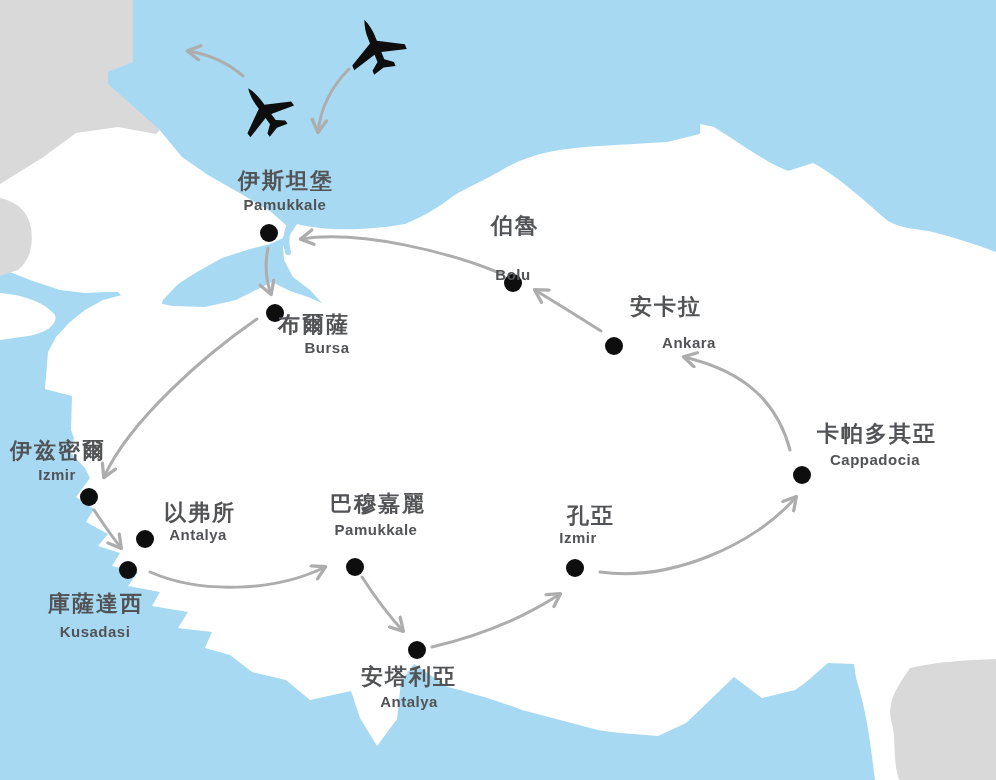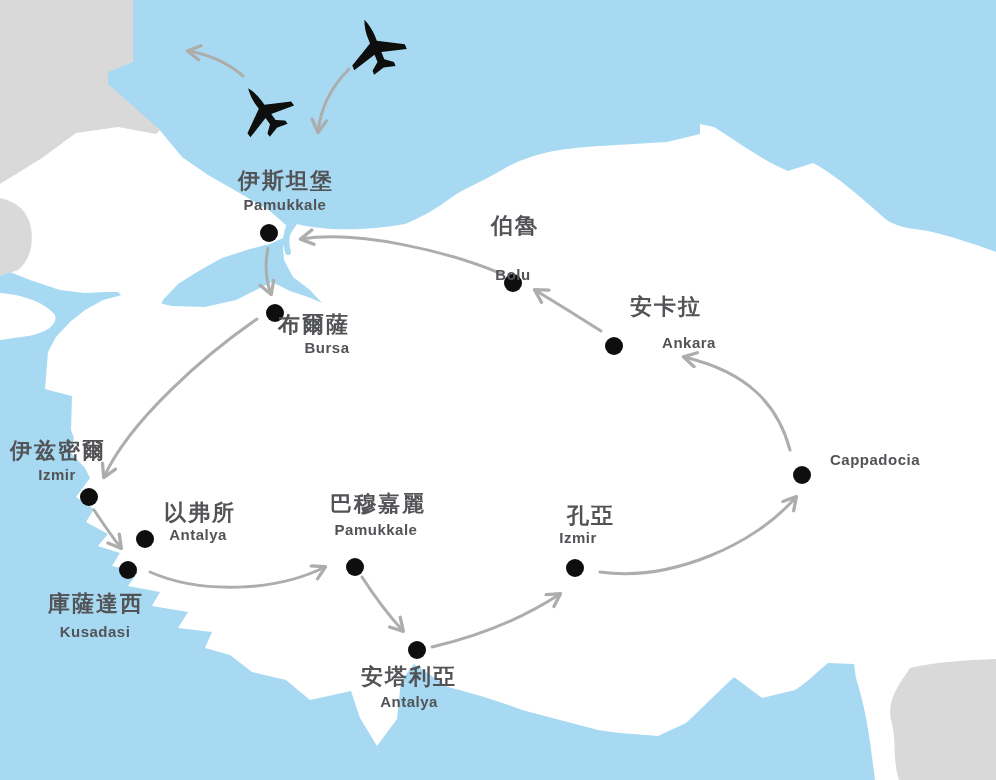--- a/index.html
+++ b/index.html
@@ -137,20 +137,21 @@
       </g>
   </svg>
 
   <div id="labels-layer">
       <div class="city-zh" style="left: 286px; top: 181px;">伊斯坦堡</div>
       <div class="city-en" style="left: 285px; top: 204px;">Pamukkale</div>
       <div class="city-zh" style="left: 515px; top: 226px;">伯魯</div>
       <div class="city-en" style="left: 513px; top: 250px; margin-top: 24px;">Bolu</div>
       <div class="city-zh" style="left: 666px; top: 307px;">安卡拉</div>
       <div class="city-en" style="left: 666px; top: 342px; margin-left: 23px;">Ankara</div>
+      <div class="city-zh" style="left: 877px; top: 434px;">卡帕多其亞</div>
       <div class="city-en" style="left: 875px; top: 459px;">Cappadocia</div>
       <div class="city-zh" style="left: 314px; top: 325px;">布爾薩</div>
       <div class="city-en" style="left: 327px; top: 347px;">Bursa</div>
       <div class="city-zh" style="left: 58px; top: 451px;">伊兹密爾</div>
       <div class="city-en" style="left: 57px; top: 474px;">Izmir</div>
       <div class="city-zh" style="left: 200px; top: 513px;">以弗所</div>
       <div class="city-en" style="left: 198px; top: 534px;">Antalya</div>
       <div class="city-zh" style="left: 96px; top: 604px;">庫薩達西</div>
       <div class="city-en" style="left: 95px; top: 631px;">Kusadasi</div>
       <div class="city-zh" style="left: 378px; top: 504px;">巴穆嘉麗</div>

